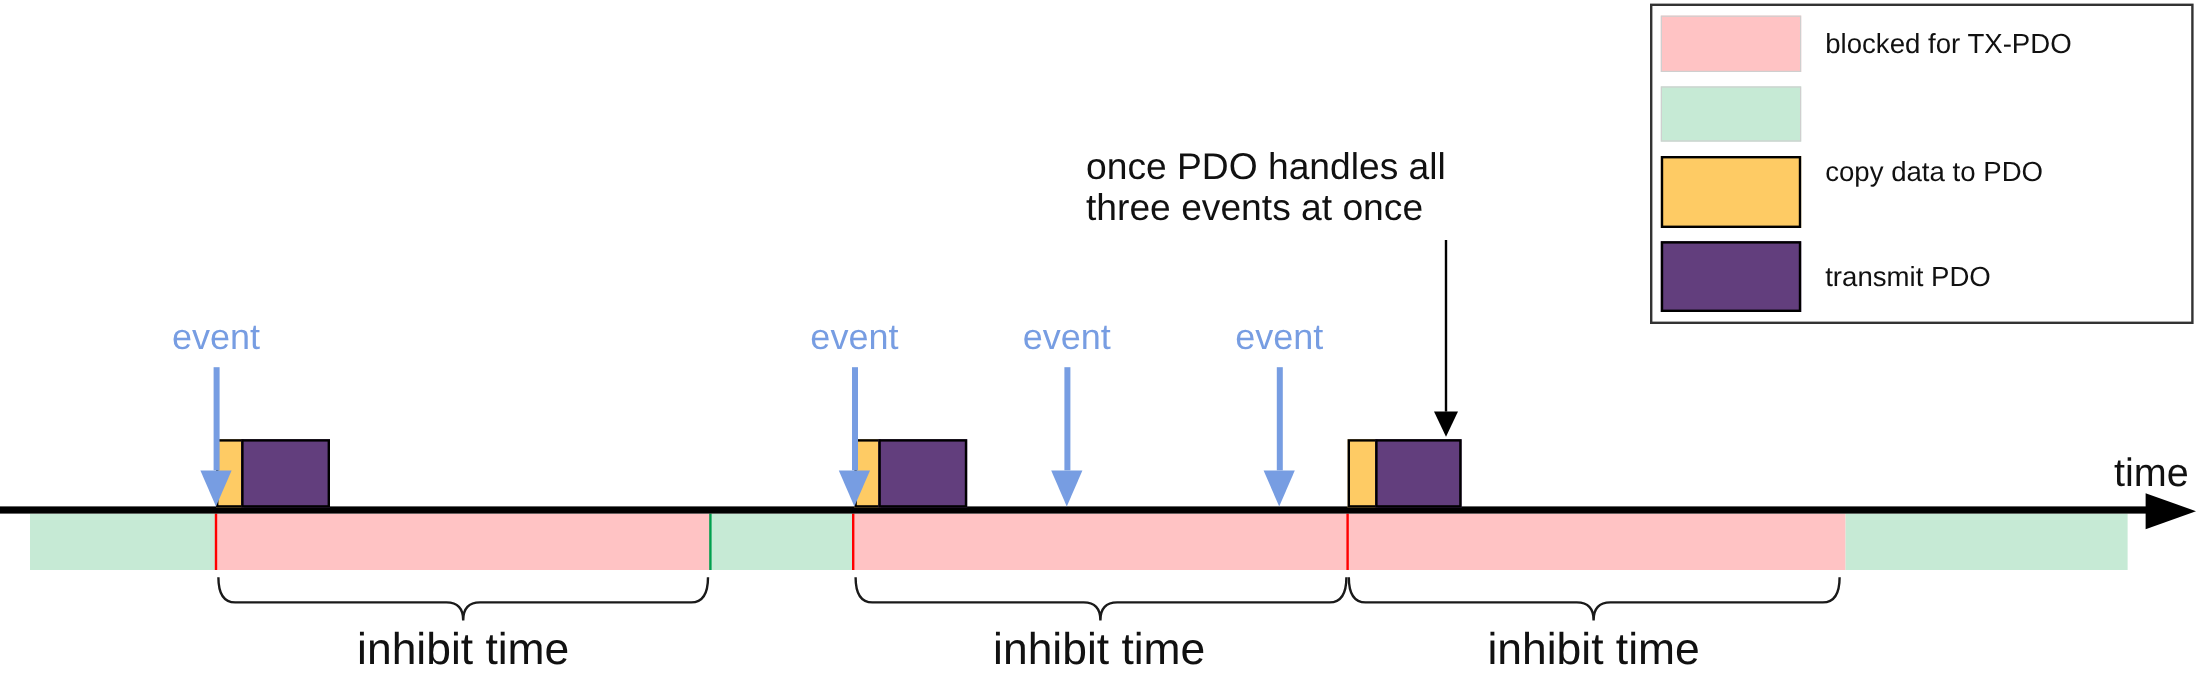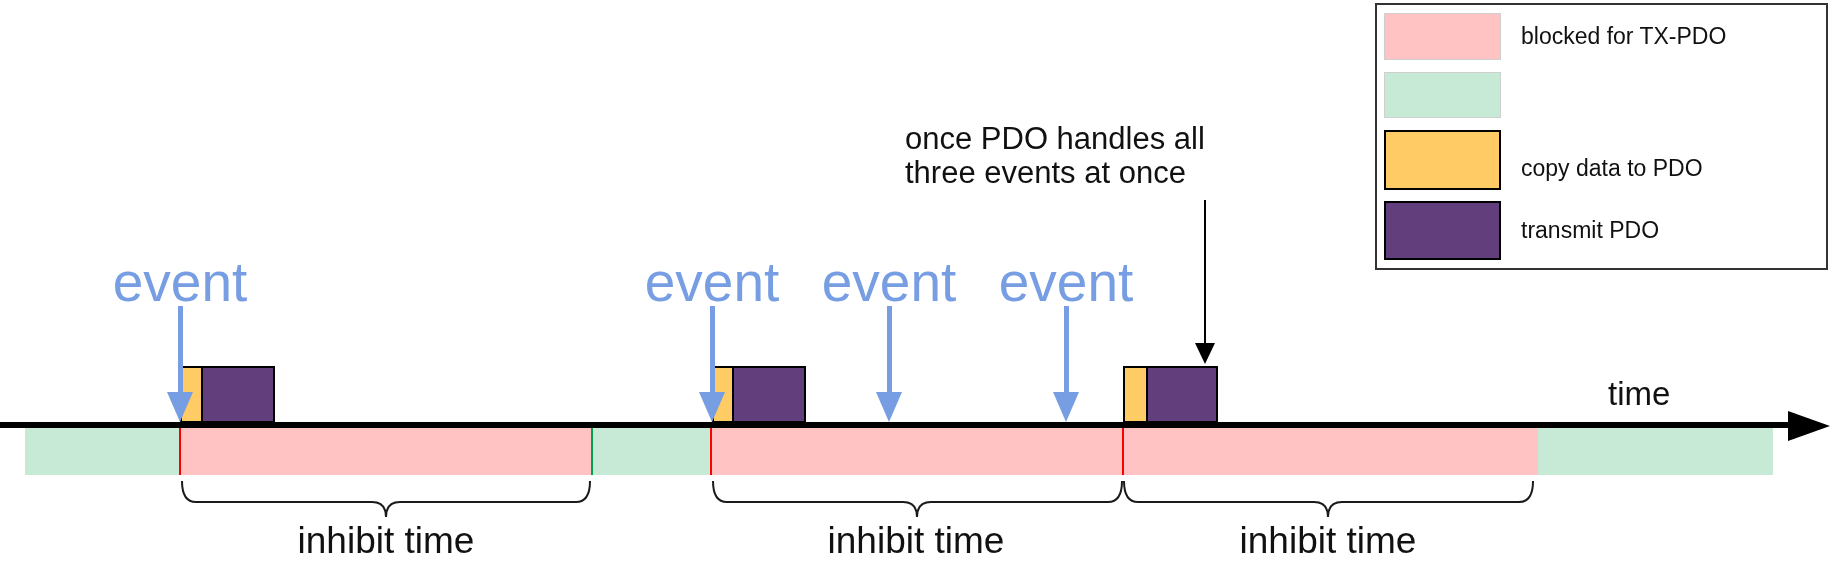--- a/index.html
+++ b/index.html
@@ -17,39 +17,39 @@
     background:#fff;
     font-family:"Liberation Sans", sans-serif;
     overflow:hidden;
   }
   .abs{position:absolute;}
 
   
   .axis-line{left:0;top:422px;width:1790px;height:6px;background:#000;}
   .axis-arrowhead{left:1788px;top:411px;width:0;height:0;
     border-left:42px solid #000;border-top:15px solid transparent;border-bottom:15px solid transparent;}
-  .axis-label{left:1608px;top:376px;width:130px;text-align:left;
+  .axis-label{left:1694px;top:376px;width:130px;text-align:right;
     font-size:33px;color:var(--ink);line-height:36px;}
 
   
   .band{top:428px;height:47px;}
 
   
   .divider{top:428px;width:2px;height:47px;}
   .divider.red{background:#FF0000;}
   .divider.green{background:#00A04E;}
 
   
   .block{top:366px;height:57px;box-sizing:border-box;border:2px solid #000;}
   .block.copy{background:var(--copy);}
   .block.transmit{background:var(--transmit);}
 
   
   .event-label{top:258px;width:240px;text-align:center;
-    font-size:55px;color:var(--event-blue);line-height:48px;}
+    font-size:30px;color:var(--event-blue);line-height:48px;}
   .event-stem{top:306px;width:5px;height:86px;background:var(--event-blue);}
   .event-head{top:392px;width:0;height:0;
     border-top:30px solid var(--event-blue);
     border-left:13px solid transparent;border-right:13px solid transparent;}
 
   
   .annotation-text{left:905px;top:122px;font-size:31px;line-height:34px;color:var(--ink);}
   .annotation-stem{left:1204px;top:200px;width:2px;height:143px;background:#000;}
   .annotation-head{left:1195px;top:343px;width:0;height:0;
     border-top:21px solid #000;
@@ -129,19 +129,19 @@
   <div class="abs inhibit-label" style="left:766px">inhibit time</div>
   <div class="abs inhibit-label" style="left:1178px">inhibit time</div>
 
   <div class="abs legend">
     <div class="abs swatch soft" style="top: 8px; height: 47px; background-color: rgb(255, 195, 196);"></div>
     <div class="abs legend-label" style="top:8px;height:47px">blocked for TX-PDO</div>
 
     <div class="abs swatch soft" style="top: 67px; height: 46px; background-color: rgb(198, 234, 213);"></div>
 
     <div class="abs swatch hard" style="top: 125px; height: 60px; background-color: rgb(254, 203, 100);"></div>
-    <div class="abs legend-label" style="top:133px;height:60px">copy data to PDO</div>
+    <div class="abs legend-label" style="top:108px;height:60px">copy data to PDO</div>
 
     <div class="abs swatch hard" style="top: 196px; height: 59px; background-color: rgb(98, 62, 125);"></div>
     <div class="abs legend-label" style="top:196px;height:59px">transmit PDO</div>
   </div>
 
 </div>
 
 </body></html>

